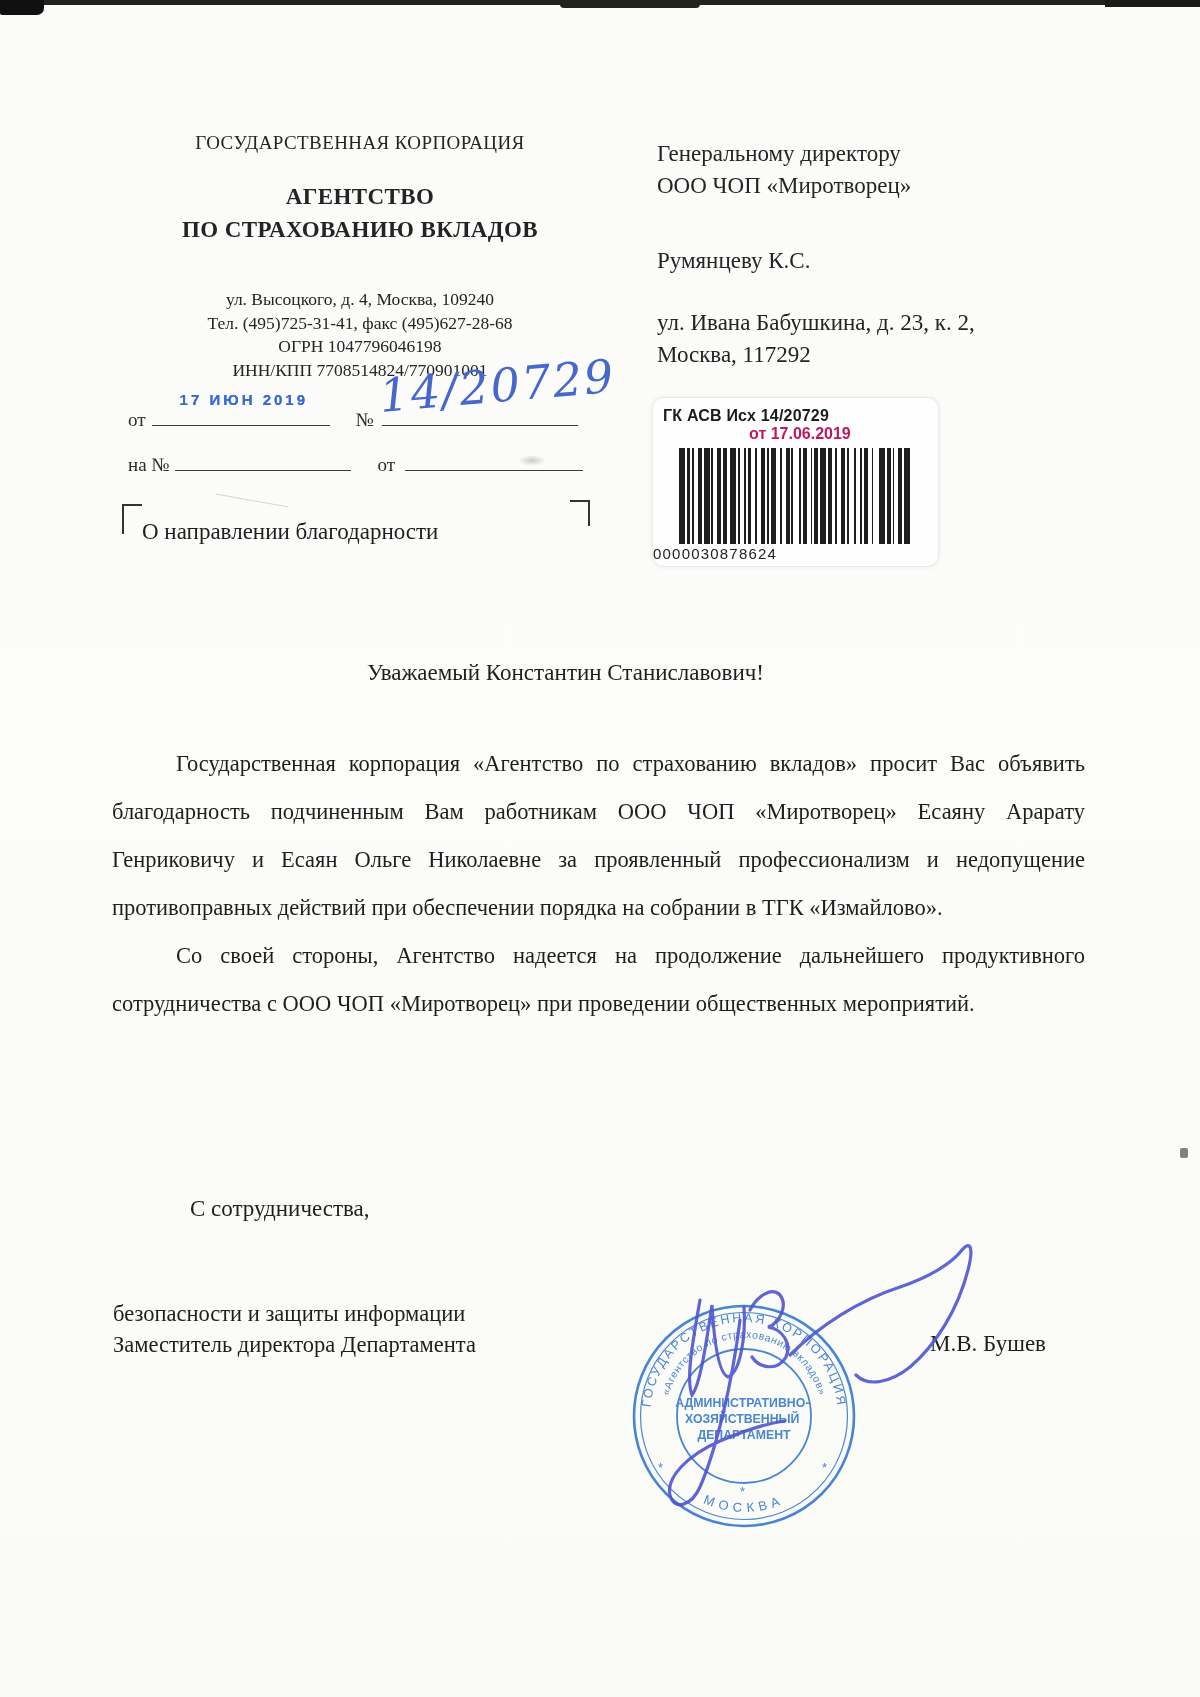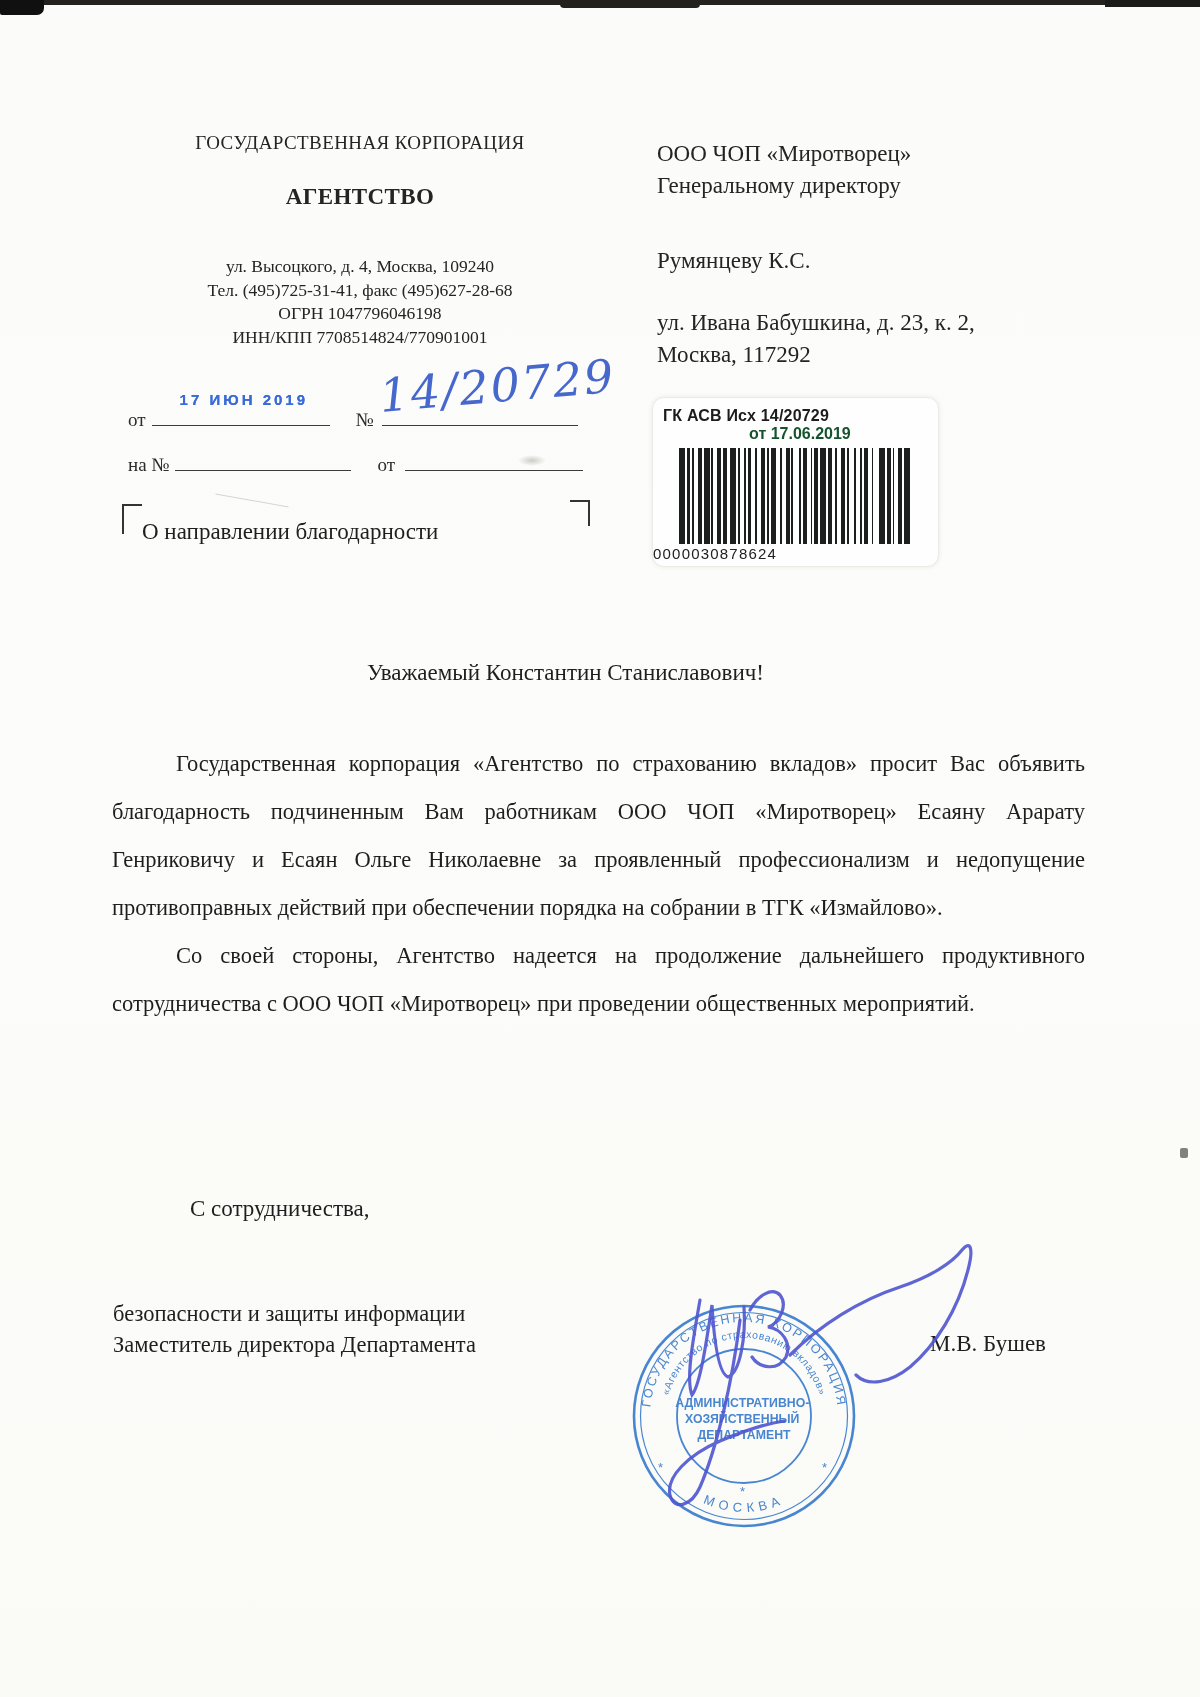--- a/index.html
+++ b/index.html
@@ -60,21 +60,21 @@
   .addr-street { margin-top:30px; }
 
   
   .barcode-label {
     position:absolute; left:652px; top:397px; width:285px; height:168px;
     background:#fefefe; border:1px solid #ecebe6; border-radius:12px;
     box-shadow:0 0 4px rgba(60,60,50,.10);
     font-family:"Liberation Sans", sans-serif;
   }
   .bl-line1 { margin:9px 0 0 10px; font-weight:bold; font-size:16px; color:#1c1c1c; letter-spacing:.2px; }
-  .bl-line2 { margin:0 0 0 96px; font-weight:bold; font-size:16px; color:#14532d; }
+  .bl-line2 { margin:0 0 0 96px; font-weight:bold; font-size:16px; color:#be185d; }
   .bars { position:absolute; left:26px; top:50px; width:233px; height:96px; display:flex; }
   .bars div { height:100%; }
   .bl-number { position:absolute; left:0; right:0; top:147px; text-align:left; font-size:15px; letter-spacing:1.2px; color:#222; }
 
   
   .salutation { position:absolute; left:367px; top:660px; font-size:23px; }
   .body-text { position:absolute; left:112px; top:740px; width:973px; font-size:22.5px; line-height:48px; text-align:justify; }
   .body-text p { margin:0; text-indent:64px; }
   .closing { position:absolute; left:190px; top:1196px; font-size:23px; }
 
@@ -93,42 +93,43 @@
   <div class="edge-blob1"></div>
   <div class="edge-blob2"></div>
   <div class="edge-blob3"></div>
   <div class="speck1"></div>
   <div class="smudge1"></div>
   <div class="scratch1"></div>
 
   <div class="letterhead">
     <div class="lh-org">ГОСУДАРСТВЕННАЯ КОРПОРАЦИЯ</div>
     <div class="lh-name first">АГЕНТСТВО</div>
+    <div class="lh-name">ПО СТРАХОВАНИЮ ВКЛАДОВ</div>
     <div class="lh-addr">
       <div>ул. Высоцкого, д. 4, Москва, 109240</div>
       <div>Тел. (495)725-31-41, факс (495)627-28-68</div>
       <div>ОГРН 1047796046198</div>
       <div>ИНН/КПП 7708514824/770901001</div>
     </div>
   </div>
 
   <div class="ref-row ref-row1">
     <span>от</span><span class="ref-line rl-1"><span class="date-stamp">17 ИЮН 2019</span></span><span class="ref-gap"></span><span>№</span><span class="ref-line rl-2"><span class="handwritten">14/20729</span></span>
   </div>
   <div class="ref-row ref-row2">
     <span>на №</span><span class="ref-line rl-3"></span><span class="ref-gap"></span><span>от</span><span class="ref-line rl-4"></span>
   </div>
 
   <div class="bracket-left"></div>
   <div class="bracket-right"></div>
   <div class="subject">О направлении благодарности</div>
 
   <div class="addressee">
+    <div>Генеральному директору</div>
     <div>ООО ЧОП «Миротворец»</div>
-    <div>Генеральному директору</div>
     <div class="addr-name">Румянцеву К.С.</div>
     <div class="addr-street">ул. Ивана Бабушкина, д. 23, к. 2,</div>
     <div>Москва, 117292</div>
   </div>
 
   <div class="barcode-label">
     <div class="bl-line1">ГК АСВ Исх 14/20729</div>
     <div class="bl-line2">от 17.06.2019</div>
     <div class="bars">
         <div style="width: 2.45902%; background: rgb(29, 31, 30);"></div>

